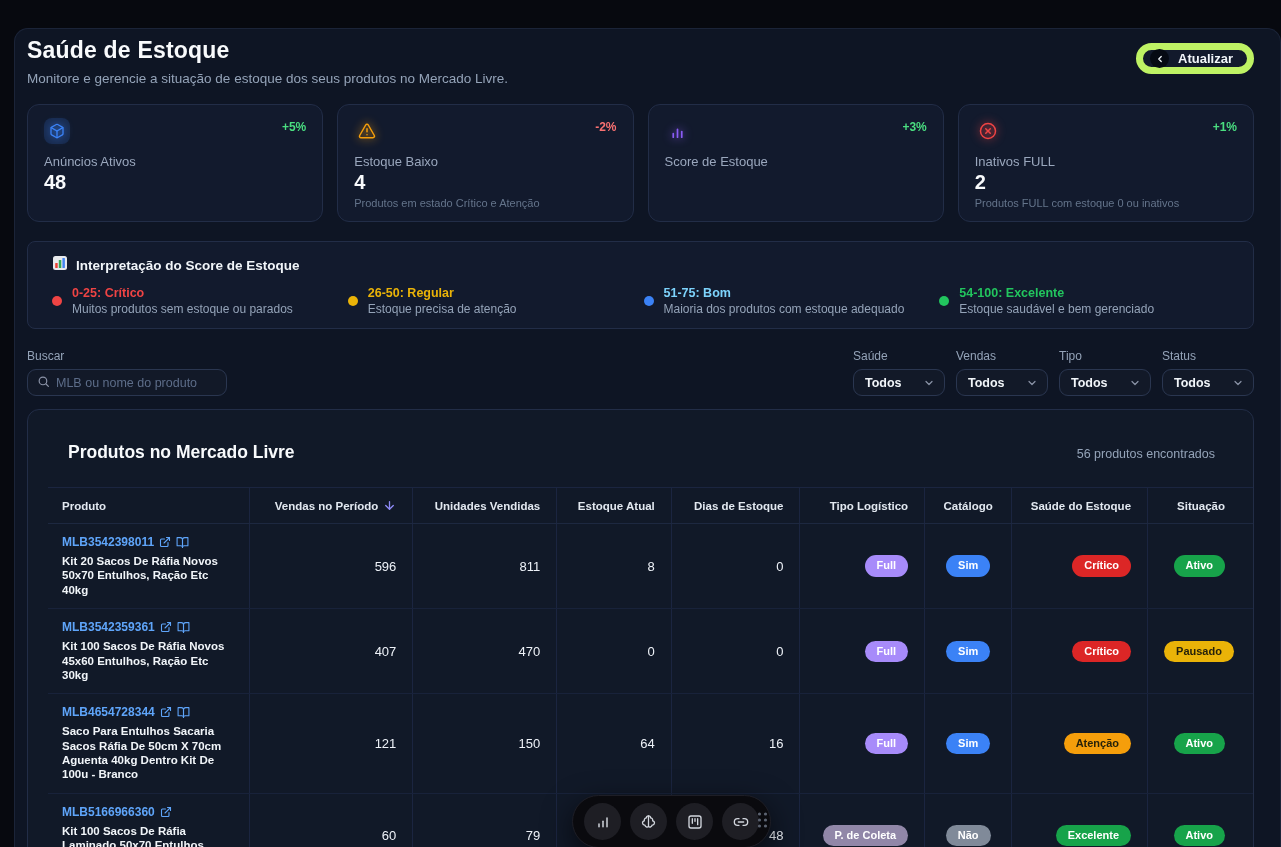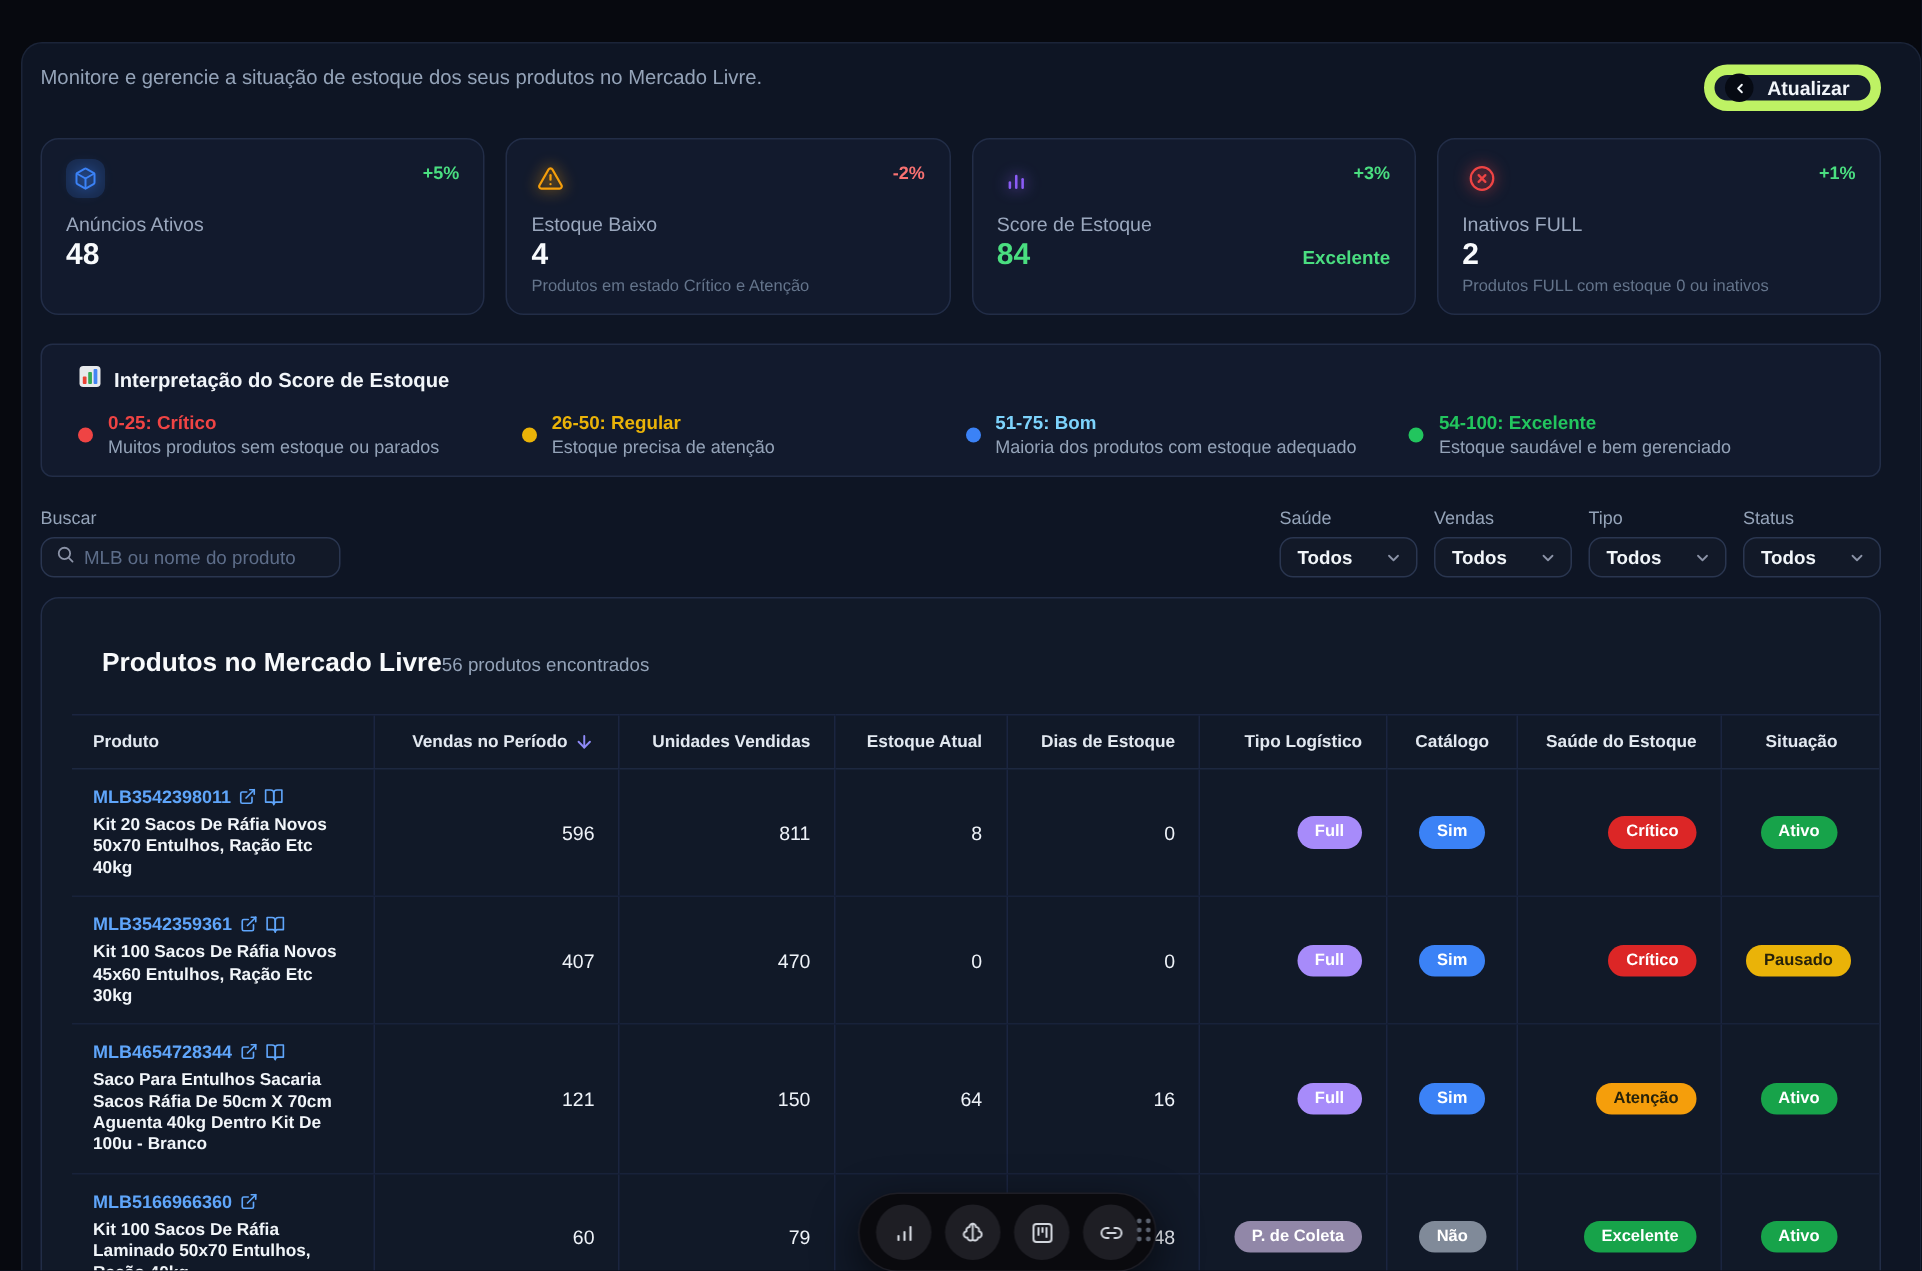--- a/index.html
+++ b/index.html
@@ -85,21 +85,21 @@
     width: 100%; height: 27px; border: 1px solid #2a3650; border-radius: 9px;
     background: rgba(255,255,255,.02); display: flex; align-items: center;
     justify-content: space-between; padding: 0 9px 0 11px; cursor: pointer;
   }
   .select-box span { font-size: 12.5px; font-weight: 700; color: #f1f5f9; }
   
   .products-card {
     margin-top: 13px; background: #111928; border: 1px solid #222d47;
     border-radius: 12px; height: 600px; overflow: hidden;
   }
-  .products-header { display: flex; align-items: flex-start; padding: 32px 38px 24px 40px; }
+  .products-header { display: flex; justify-content: space-between; align-items: flex-start; padding: 32px 38px 24px 40px; }
   .products-title { font-size: 17.5px; font-weight: 800; color: #f8fafc; }
   .products-count { font-size: 12.5px; color: #94a3b8; margin-top: 5px; }
   table { border-collapse: collapse; table-layout: fixed; width: calc(100% - 20px); margin-left: 20px; }
   col.c-produto { width: 199px; } col.c-vendas { width: 161px; } col.c-unidades { width: 142px; }
   col.c-estoque { width: 113px; } col.c-dias { width: 127px; } col.c-tipo { width: 123px; }
   col.c-catalogo { width: 86px; } col.c-saude { width: 134px; } col.c-situacao { width: 104px; }
   th, td { padding: 11px 16px; }
   th {
     font-size: 11.5px; font-weight: 700; color: #e2e8f0; text-align: right;
     border-top: 1px solid #1b2540; border-bottom: 1px solid #1d2840; white-space: nowrap;
@@ -135,20 +135,21 @@
   }
   .drag-handle { position: fixed; left: 756px; top: 810px; z-index: 51; color: #5b6270; cursor: grab; }
 </style>
 </head>
 <body>
 
 <div class="panel">
 
   <div class="page-header">
     <div>
+      <h1 class="page-title">Saúde de Estoque</h1>
       <p class="page-subtitle">Monitore e gerencie a situação de estoque dos seus produtos no Mercado Livre.</p>
     </div>
     <button class="refresh-btn">
       <span class="ico-circle">
         <svg width="10" height="10" viewBox="0 0 24 24" fill="none" stroke="#f1f5f9" stroke-width="3" stroke-linecap="round" stroke-linejoin="round">
             <polyline points="15 18 9 12 15 6"></polyline>
           </svg>
       </span>
       <span>Atualizar</span>
     </button>
@@ -199,24 +200,20 @@
         <span class="stat-icon" style="color:#8b5cf6">
           <svg width="17" height="17" viewBox="0 0 24 24" fill="none" stroke="currentColor" stroke-width="2.4" stroke-linecap="round">
               <line x1="6" y1="20" x2="6" y2="15"></line>
               <line x1="12" y1="20" x2="12" y2="9"></line>
               <line x1="18" y1="20" x2="18" y2="12"></line>
             </svg>
         </span>
         <span class="stat-delta" style="color: rgb(74, 222, 128);">+3%</span>
       </div>
       <div class="stat-label">Score de Estoque</div>
-      <div class="stat-value-row">
-        <span class="stat-value" style="color: rgb(74, 222, 128);">84</span>
-        <span class="stat-tag" style="color: rgb(74, 222, 128);">Excelente</span>
-      </div>
 
     </div>
 
     <div class="stat-card">
       <div class="stat-top">
         <span class="stat-icon" style="color:#ef4444">
           <svg width="18" height="18" viewBox="0 0 24 24" fill="none" stroke="currentColor" stroke-width="2" stroke-linecap="round" stroke-linejoin="round">
               <circle cx="12" cy="12" r="10"></circle>
               <path d="m15 9-6 6"></path>
               <path d="m9 9 6 6"></path>

